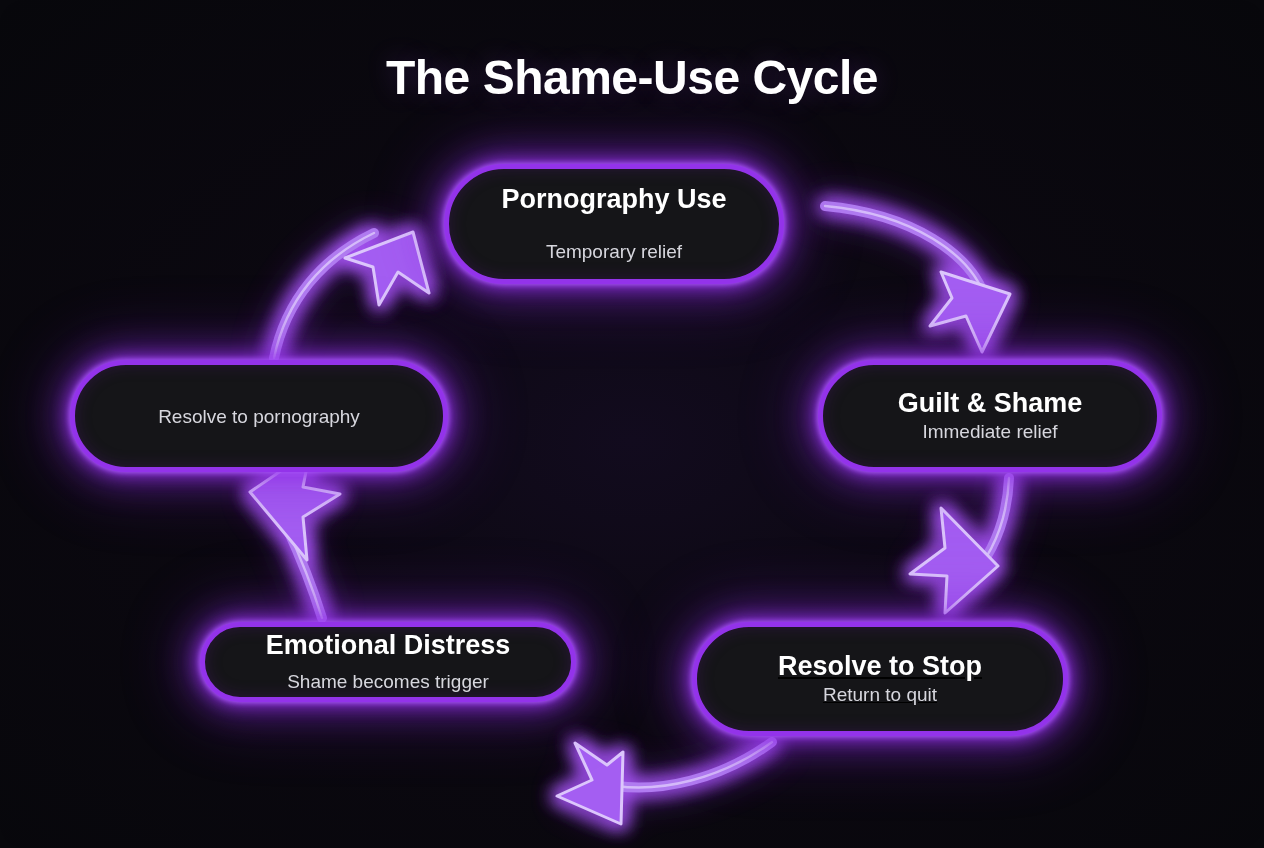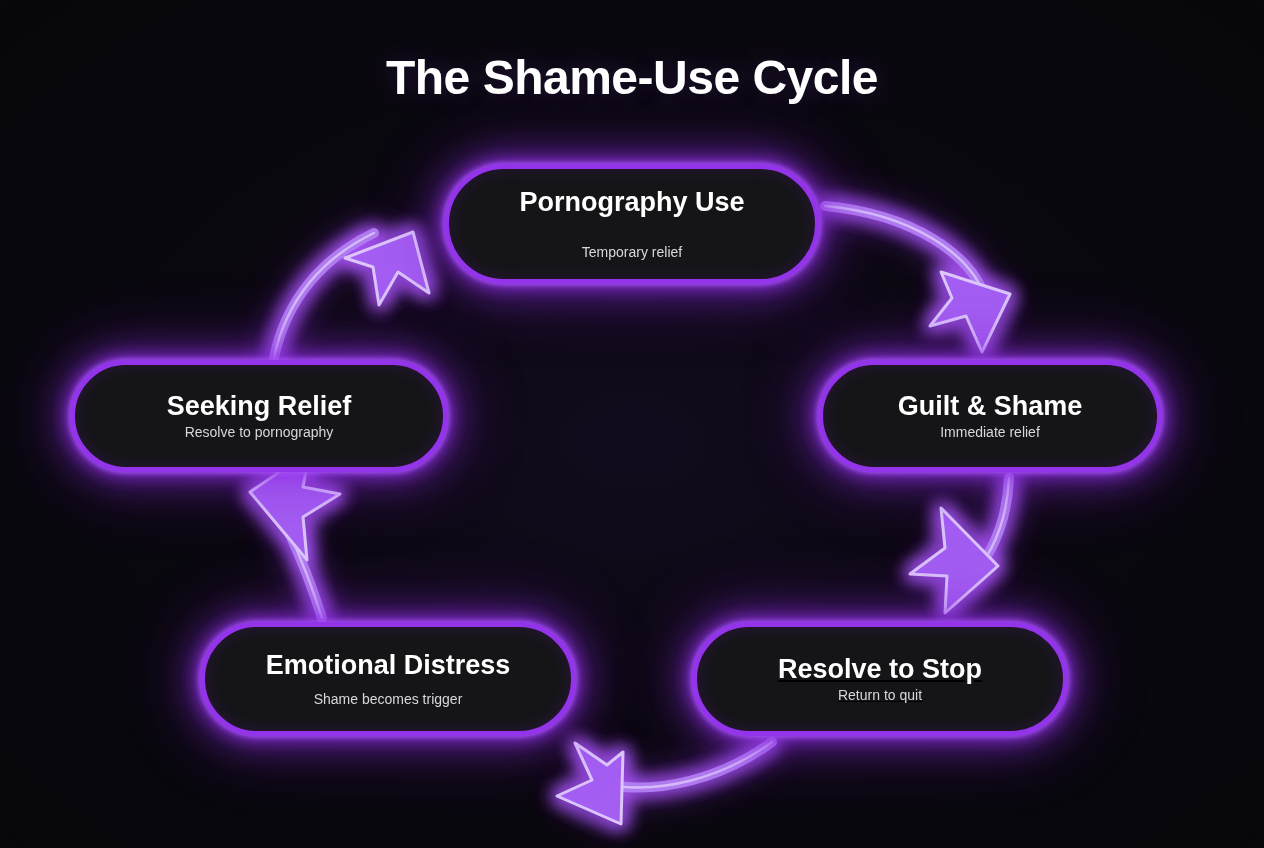--- a/index.html
+++ b/index.html
@@ -65,33 +65,33 @@
     z-index: 4;
   }
   .node .n-title {
     font-size: 27px;
     font-weight: bold;
     color: #ffffff;
     line-height: 1.12;
     white-space: nowrap;
   }
   .node .n-sub {
-    font-size: 14px;
+    font-size: 19px;
     font-weight: normal;
     color: #d7d7de;
     line-height: 1.2;
     margin-top: 3px;
     white-space: nowrap;
   }
 
   
-  #node-0 { left: 444px; top: 164px;  width: 376px; height: 120px; gap: 24px; }
+  #node-0 { left: 444px; top: 164px;  width: 340px; height: 120px; gap: 24px; }
   #node-1 { left: 818px; top: 360px;  width: 344px; height: 112px; }
   #node-2 { left: 692px; top: 622px;  width: 376px; height: 114px; text-decoration: underline; }
-  #node-3 { left: 200px; top: 622px;  width: 376px; height: 114px; gap: 8px; }
+  #node-3 { left: 200px; top: 622px;  width: 376px; height: 80px; gap: 8px; }
   #node-4 { left: 70px;  top: 360px;  width: 378px; height: 112px; }
 </style>
 </head>
 <body>
 
 <div id="stage">
 
   <div id="title">The Shame-Use Cycle</div>
 
   <svg id="arrows" viewBox="0 0 1264 848" xmlns="http://www.w3.org/2000/svg">
@@ -193,17 +193,16 @@
     <div class="n-title">Resolve to Stop</div>
     <div class="n-sub">Return to quit</div>
   </div>
 
   <div class="node" id="node-3">
     <div class="n-title">Emotional Distress</div>
     <div class="n-sub">Shame becomes trigger</div>
   </div>
 
   <div class="node" id="node-4">
-    <div class="n-title">Seeking Relief</div>
     <div class="n-sub">Resolve to pornography</div>
   </div>
 
 </div>
 
 </body></html>

